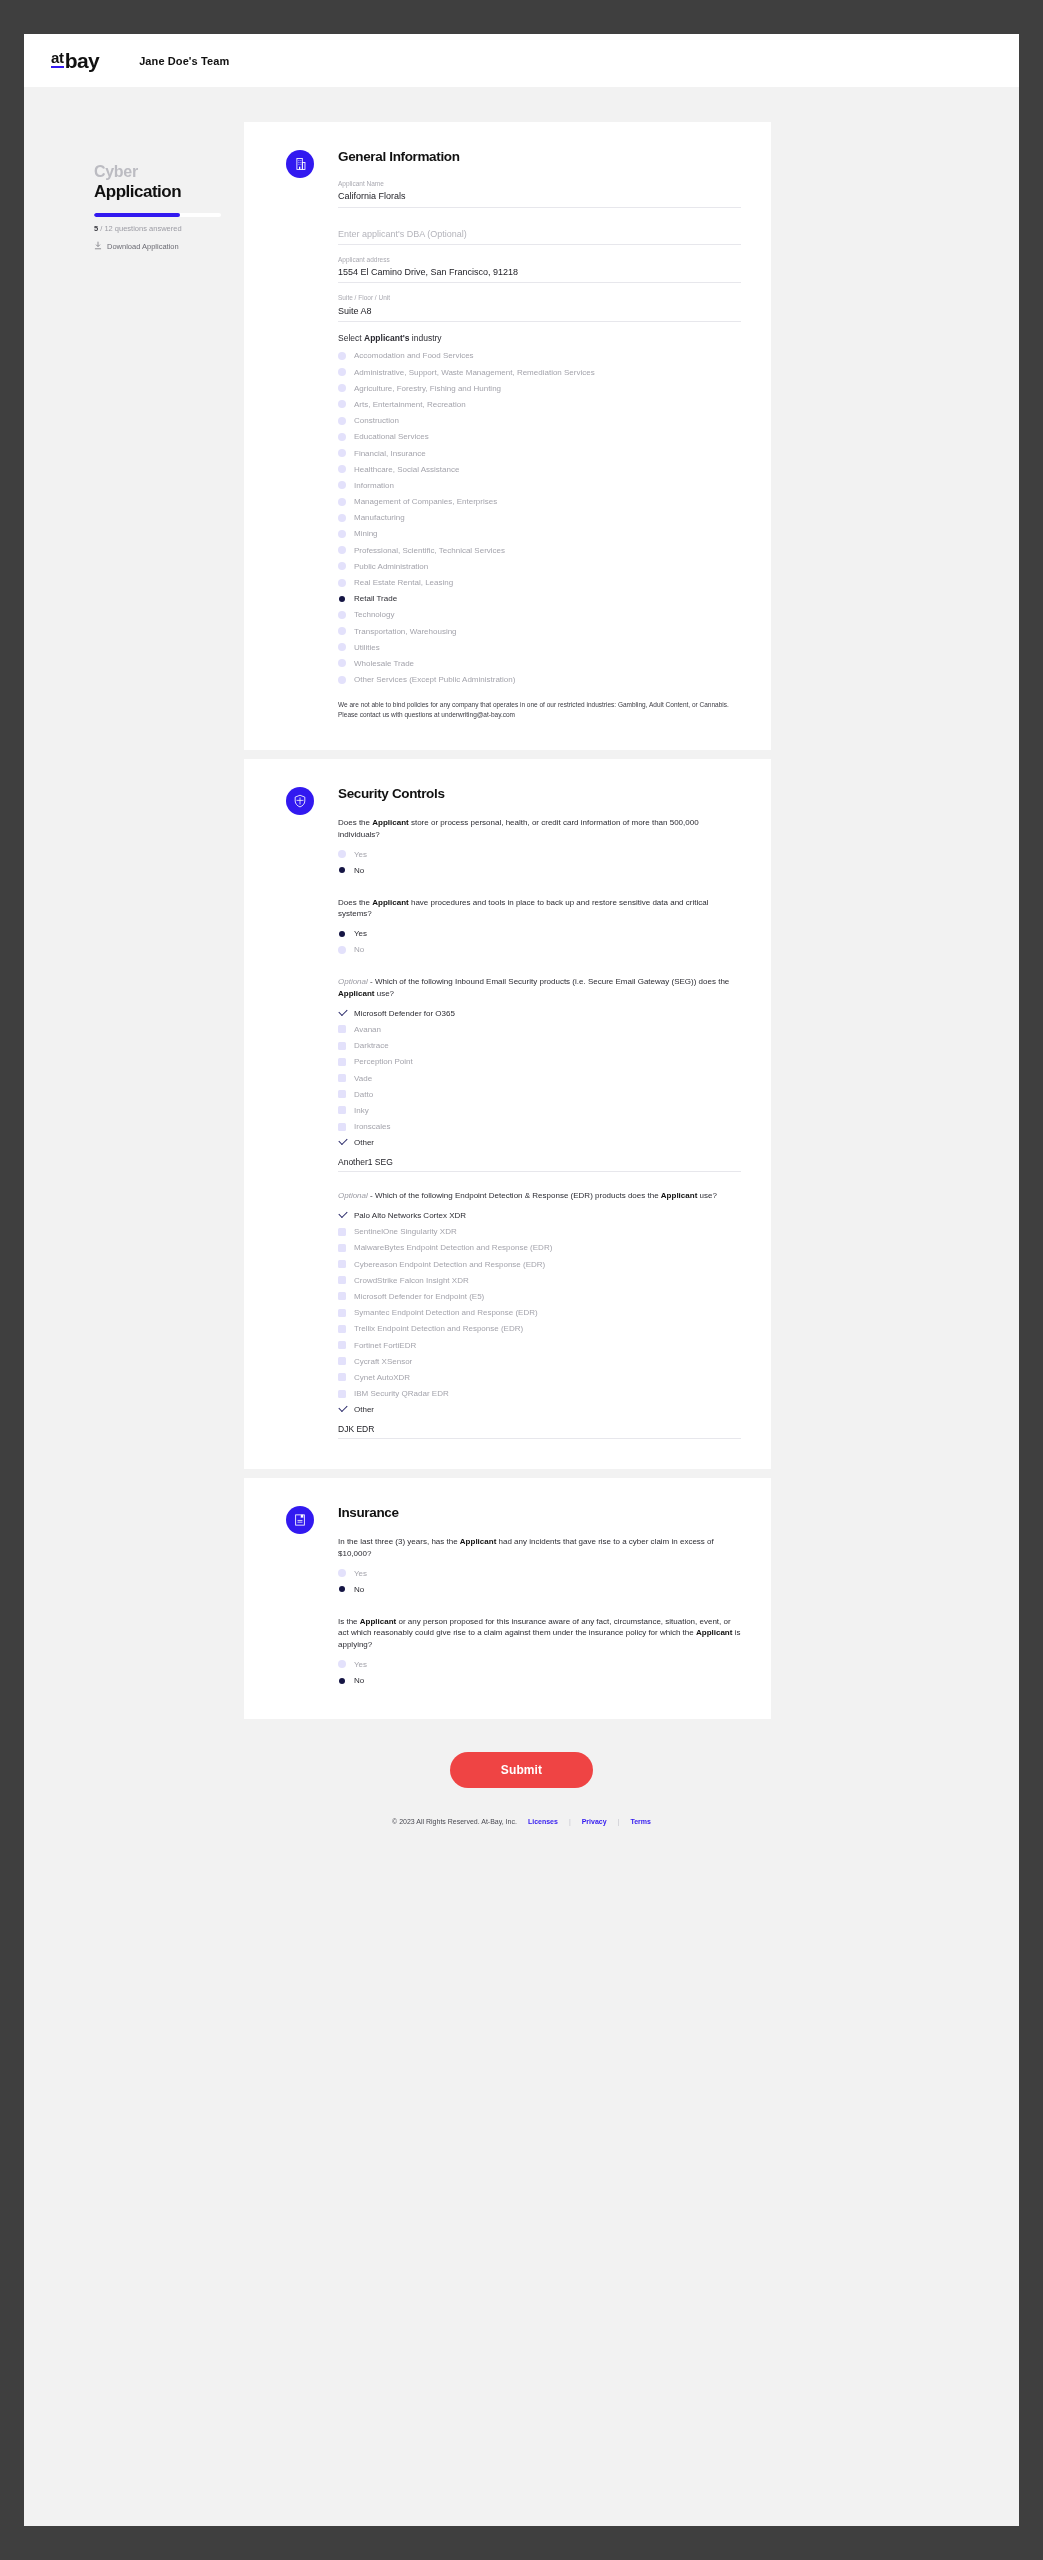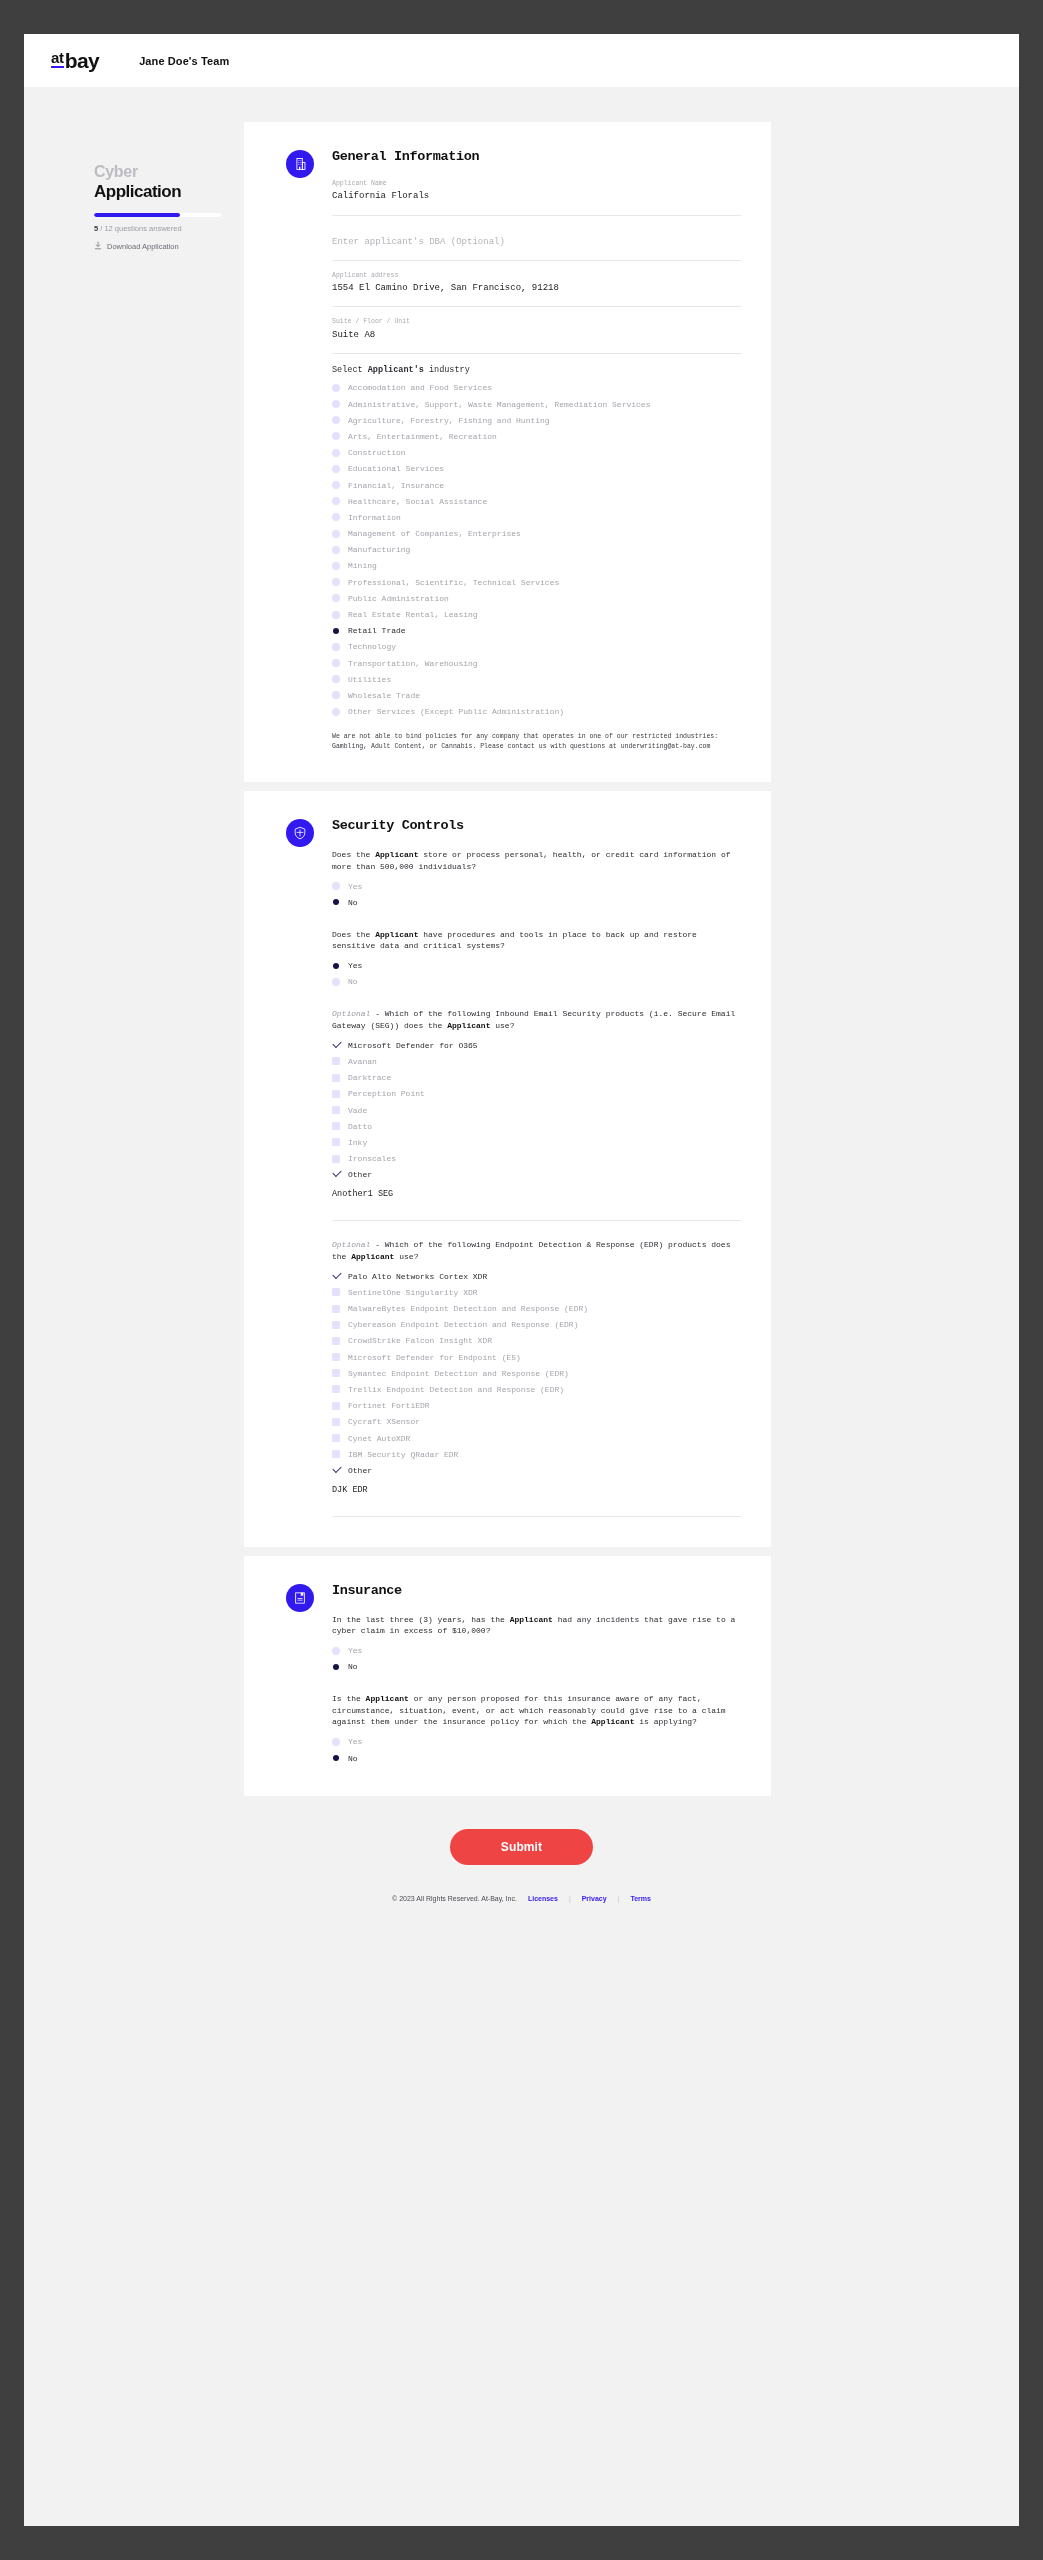--- a/index.html
+++ b/index.html
@@ -73,35 +73,35 @@
   .progress-label { margin-top: 7px; font-size: 7.5px; color: #9c9ca4; }
   .progress-label b { color: #3a3a40; font-weight: 700; }
   .download-row {
     margin-top: 8px; display: flex; align-items: center; gap: 5px;
     font-size: 7.5px; color: #6c6c74; cursor: pointer;
   }
   
   .cards { margin: 0 0 0 0; }
   .card {
     position: relative; margin-left: 220px; width: 527px; background: #fff;
-    padding: 26px 30px 30px 30px; display: flex; gap: 18px; font-family: Liberation Mono, monospace;
+    padding: 26px 30px 30px 30px; display: flex; gap: 24px;
   }
   .card + .card { margin-top: 9px; }
   .sec-icon {
     flex: 0 0 auto; width: 28px; height: 28px; border-radius: 50%;
     background: #3219f0; display: flex; align-items: center; justify-content: center;
     margin-top: 2px; margin-left: 12px;
   }
   .card-body { flex: 1 1 auto; padding-top: 1px; }
   .sec-title {
     font-size: 13.5px; font-weight: 700; color: #111; letter-spacing: -.35px;
     margin-bottom: 16px;
   }
   
-  .field { margin-bottom: 11px; border-bottom: 1px solid #e7e7ec; padding-bottom: 12px; }
+  .field { margin-bottom: 11px; border-bottom: 1px solid #e7e7ec; padding-bottom: 4px; }
   .field-label { font-size: 6.5px; color: #a9a9b1; line-height: 1.3; margin-bottom: 2px; }
   .field-value { font-size: 9px; color: #1c1c22; line-height: 1.35; }
   .field-value.placeholder { color: #b4b4bb; }
   .field.blank { padding-top: 9px; }
   
   .q-label {
     font-size: 8px; color: #2c2c33; line-height: 1.45; margin: 0 0 6px 0;
   }
   .q-label b { font-weight: 700; color: #111; }
   .q-label i.opt { font-style: italic; color: #9b9ba3; }
@@ -131,21 +131,21 @@
     transform: rotate(-45deg);
   }
   .opt-text { font-size: 8px; color: #a4a4ac; line-height: 1.4; }
   .opt-row.selected .opt-text { color: #2c2c33; }
   .restricted-note {
     margin-top: 12px; font-size: 6.5px; color: #3a3a42; line-height: 1.55;
   }
   .qblock { margin-bottom: 18px; }
   .qblock:last-child { margin-bottom: 0; }
   .other-input {
-    margin-top: 6px; border-bottom: 1px solid #e7e7ec; padding-bottom: 21px;
+    margin-top: 6px; border-bottom: 1px solid #e7e7ec; padding-bottom: 4px;
     font-size: 8.5px; color: #1c1c22;
   }
   
   .submit-wrap { display: flex; justify-content: center; margin-top: 33px; }
   .submit-btn {
     background: #ef4444; color: #fff; border: none; border-radius: 22px;
     width: 143px; height: 36px; font-size: 12px; font-weight: 700;
     font-family: inherit; cursor: pointer; letter-spacing: .1px;
   }
   .footer {

